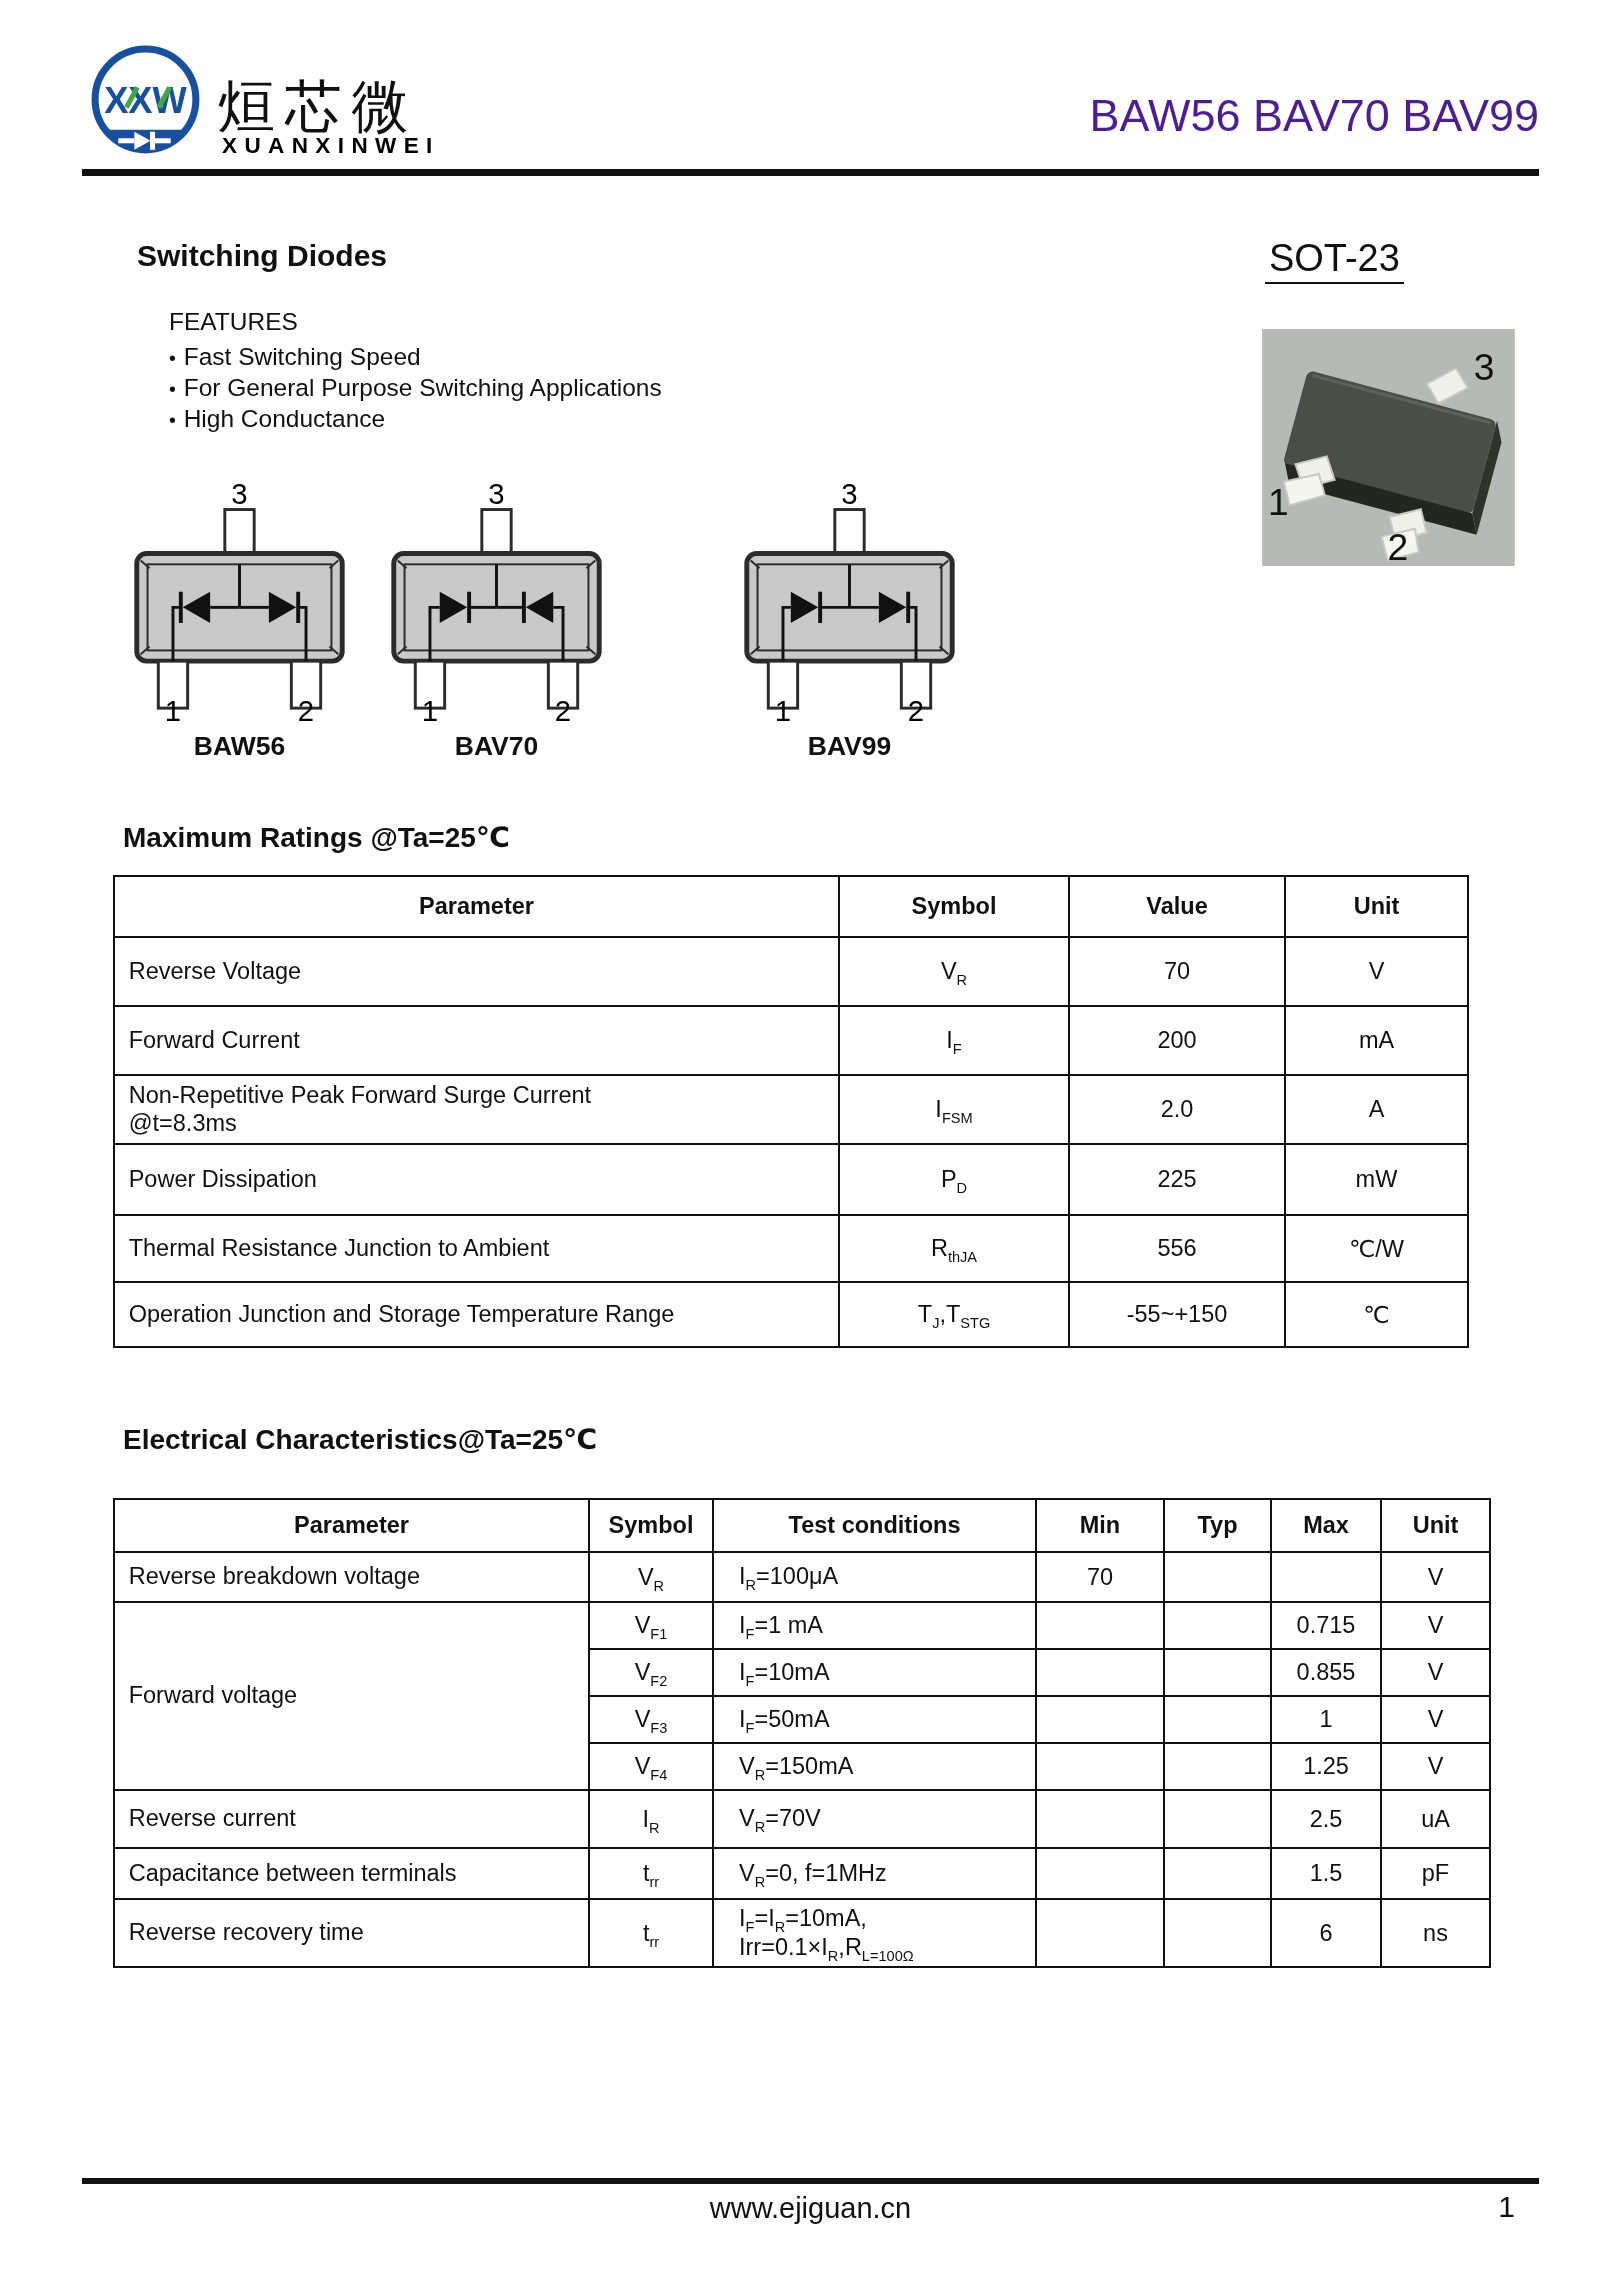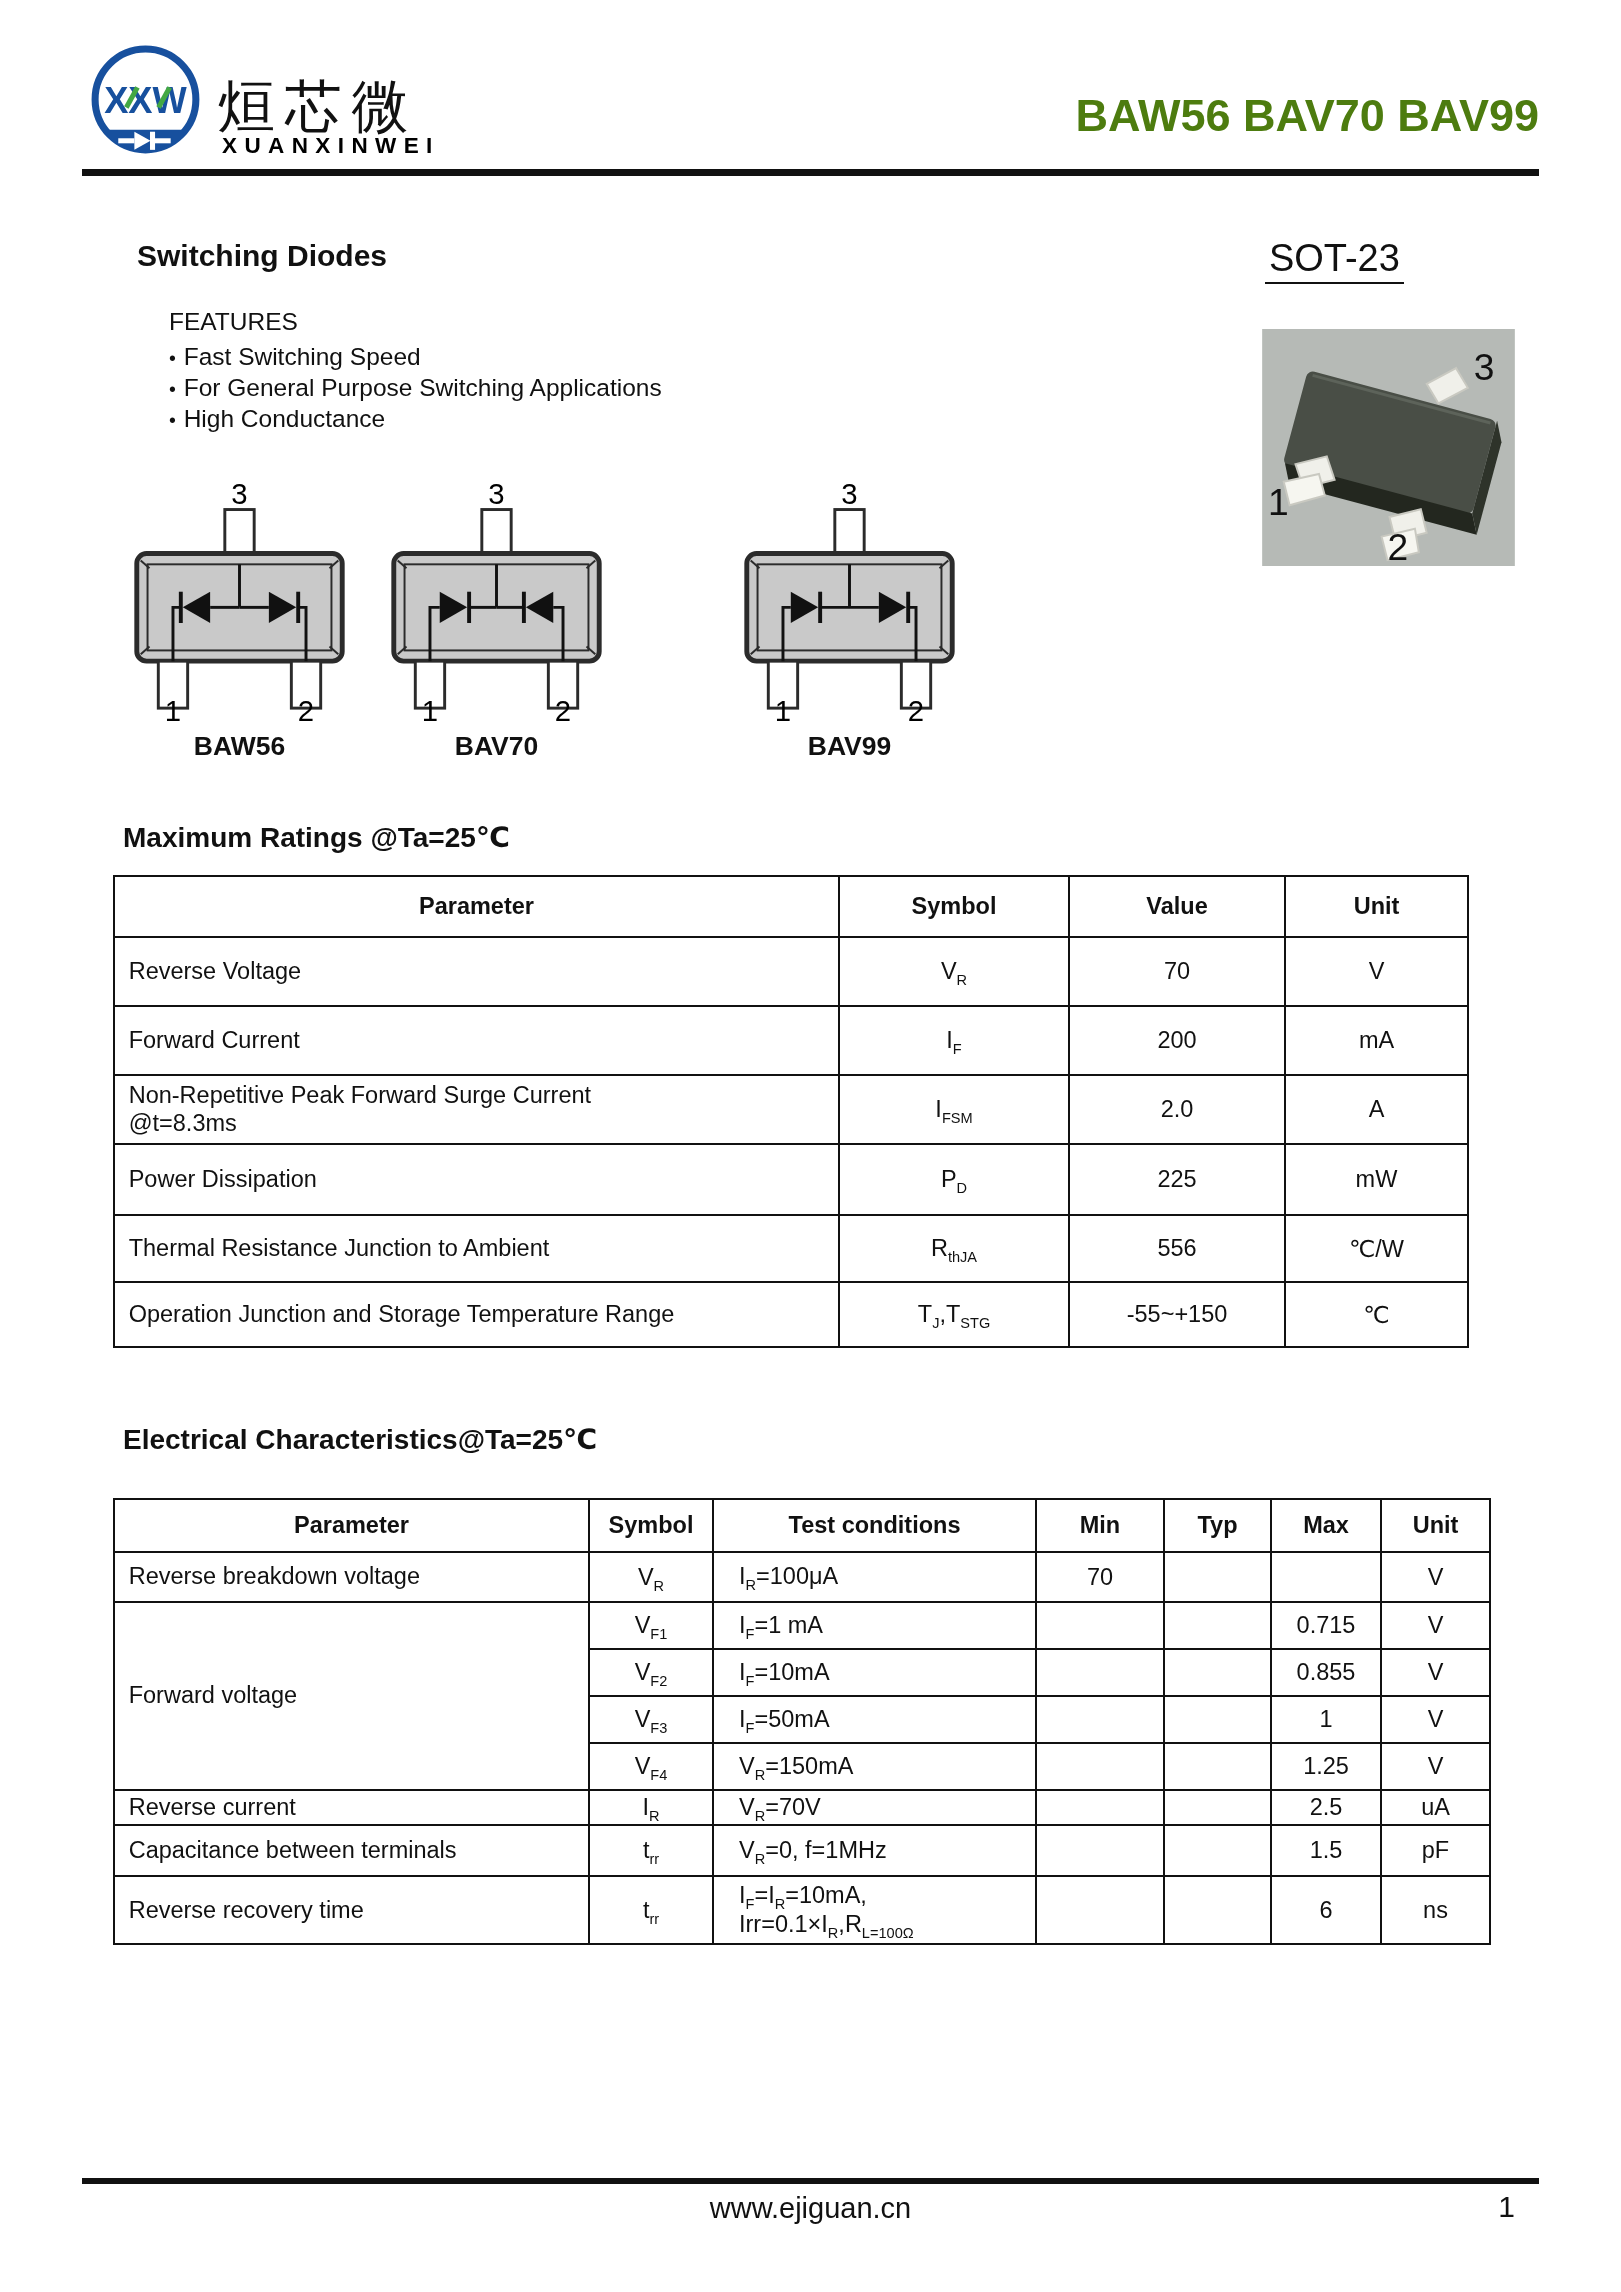--- a/index.html
+++ b/index.html
@@ -6,21 +6,21 @@
   html,body { background:#888; }
   .page {
     position:relative; width:1621px; height:2293px; margin:0 auto;
     background:#ffffff; overflow:hidden;
     font-family:"Liberation Sans","DejaVu Sans",sans-serif; color:#111;
   }
   
   .logo-svg { position:absolute; left:82px; top:37px; }
   .logo-cn { position:absolute; left:218px; top:69px; font-size:57px; font-weight:normal; letter-spacing:9.8px; color:#111; }
   .logo-en { position:absolute; left:222px; top:133px; font-size:22.5px; font-weight:700; letter-spacing:7.4px; color:#000000; }
-  .doc-title { position:absolute; right:82px; top:90px; font-size:45px; font-weight:bold; color:#4d7c0f; }
+  .doc-title { position:absolute; right:82px; top:90px; font-size:45px; font-weight:normal; color:#4c1d95; }
   .rule { position:absolute; left:82px; width:1457px; background:#111; }
   .rule-top { top:169px; height:6.9px; }
   .rule-bottom { top:2178px; height:5.9px; }
   .subtitle { position:absolute; left:137px; top:239px; font-size:30px; font-weight:bold; }
   .sot-label { position:absolute; left:1265px; top:237px; font-size:38px; border-bottom:2.9px solid #111; padding:0 3.9px 2px 3.9px; }
   .sot-photo { position:absolute; left:1262px; top:329px; }
   
   .features { position:absolute; left:169px; top:308px; width:706px; }
   .features-h { font-size:24.5px; font-weight:normal; margin-bottom:5.9px; }
   .feature { display:flex; align-items:baseline; font-size:24.5px; line-height:30px; }
@@ -316,21 +316,21 @@
       <td>V</td>
     </tr>
     <tr style="height:47px">
       <td>V<sub>F4</sub></td>
       <td class="cond">V<sub>R</sub>=150mA</td>
       <td></td>
       <td></td>
       <td>1.25</td>
       <td>V</td>
     </tr>
-    <tr style="height:35px">
+    <tr style="height:58px">
       <td class="param">Reverse current</td>
       <td>I<sub>R</sub></td>
       <td class="cond">V<sub>R</sub>=70V</td>
       <td></td>
       <td></td>
       <td>2.5</td>
       <td>uA</td>
     </tr>
     <tr style="height:51px">
       <td class="param">Capacitance between terminals</td>

